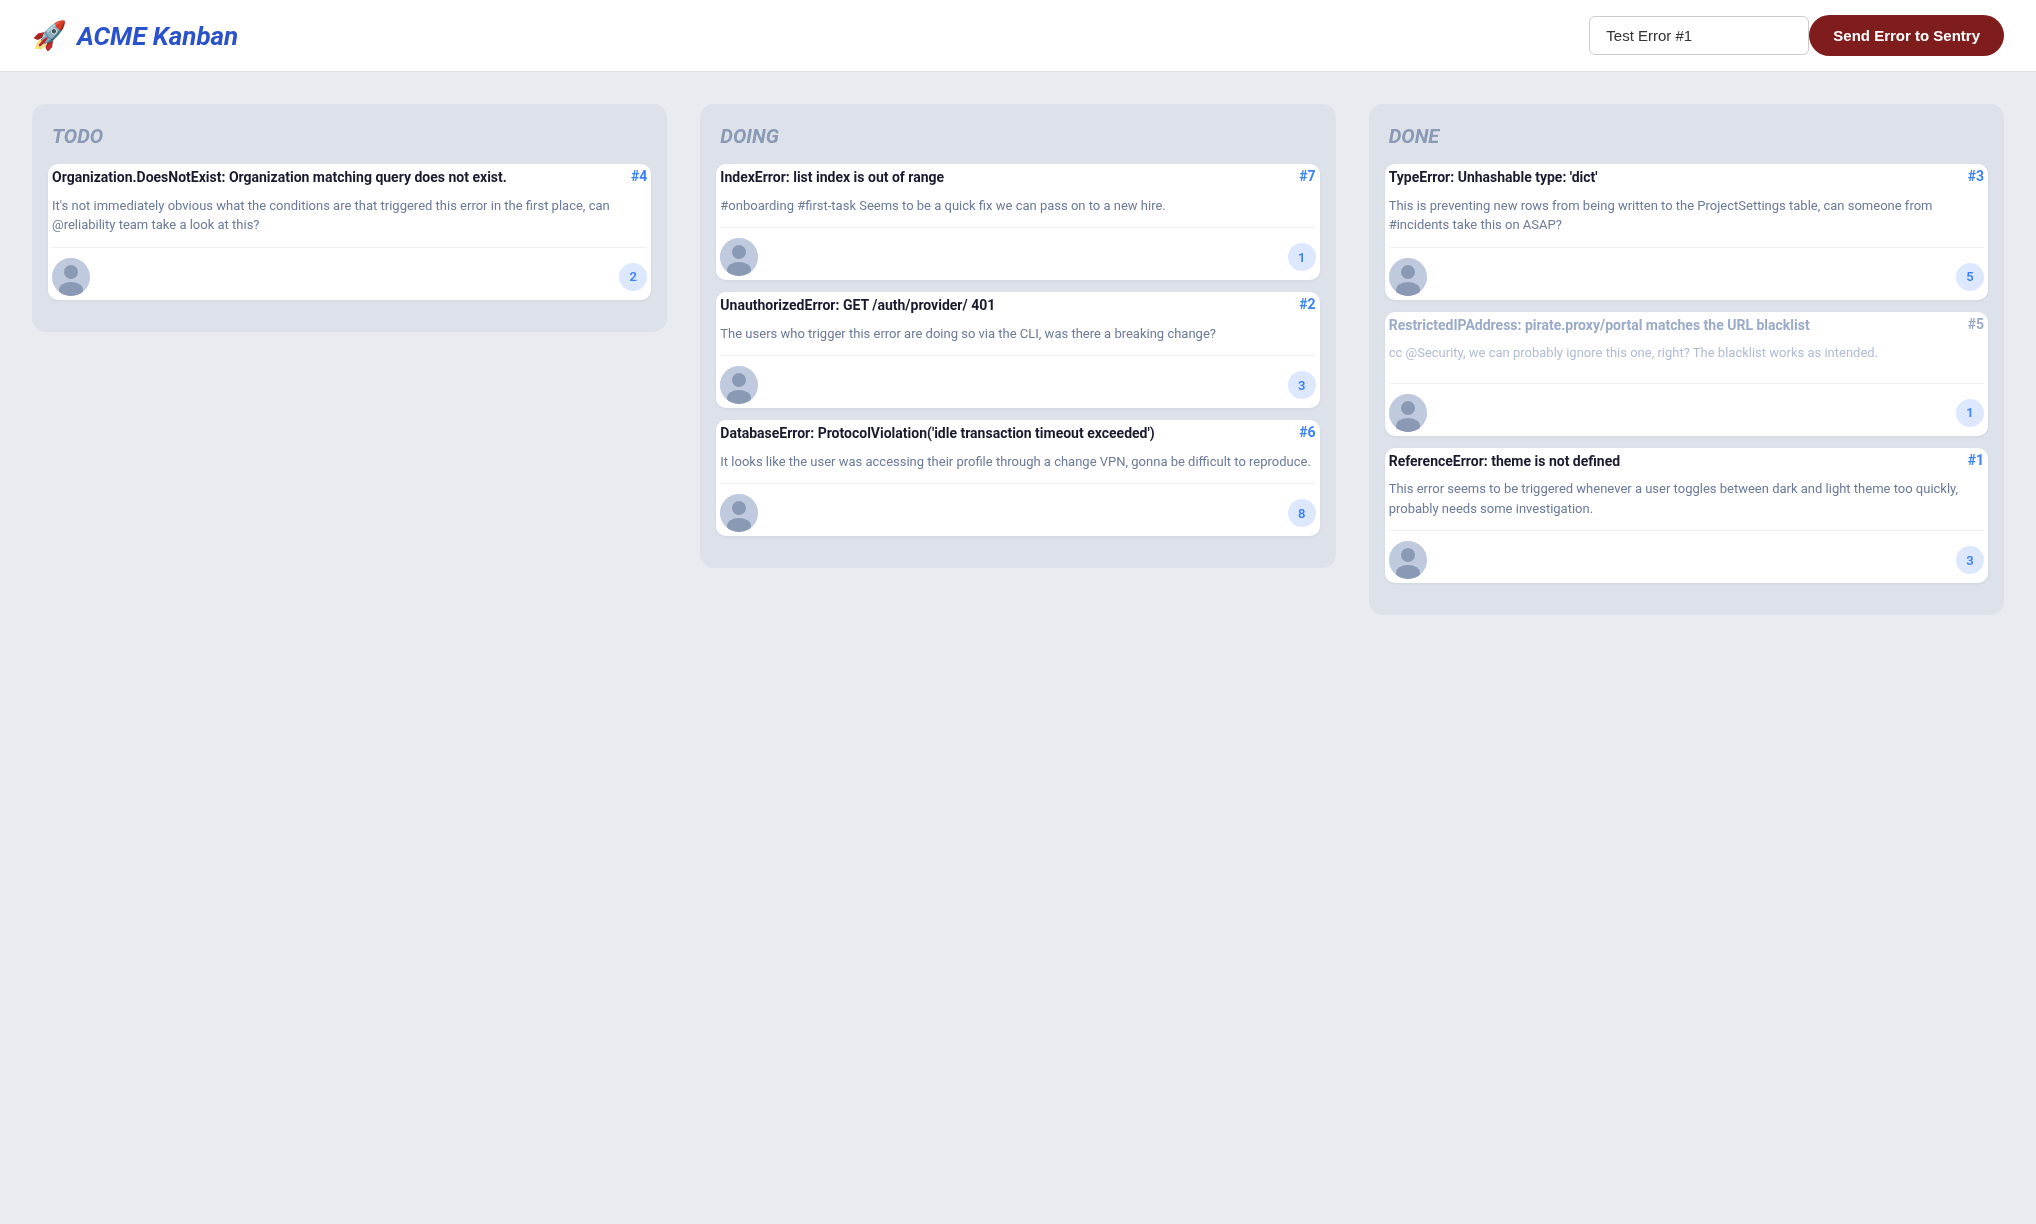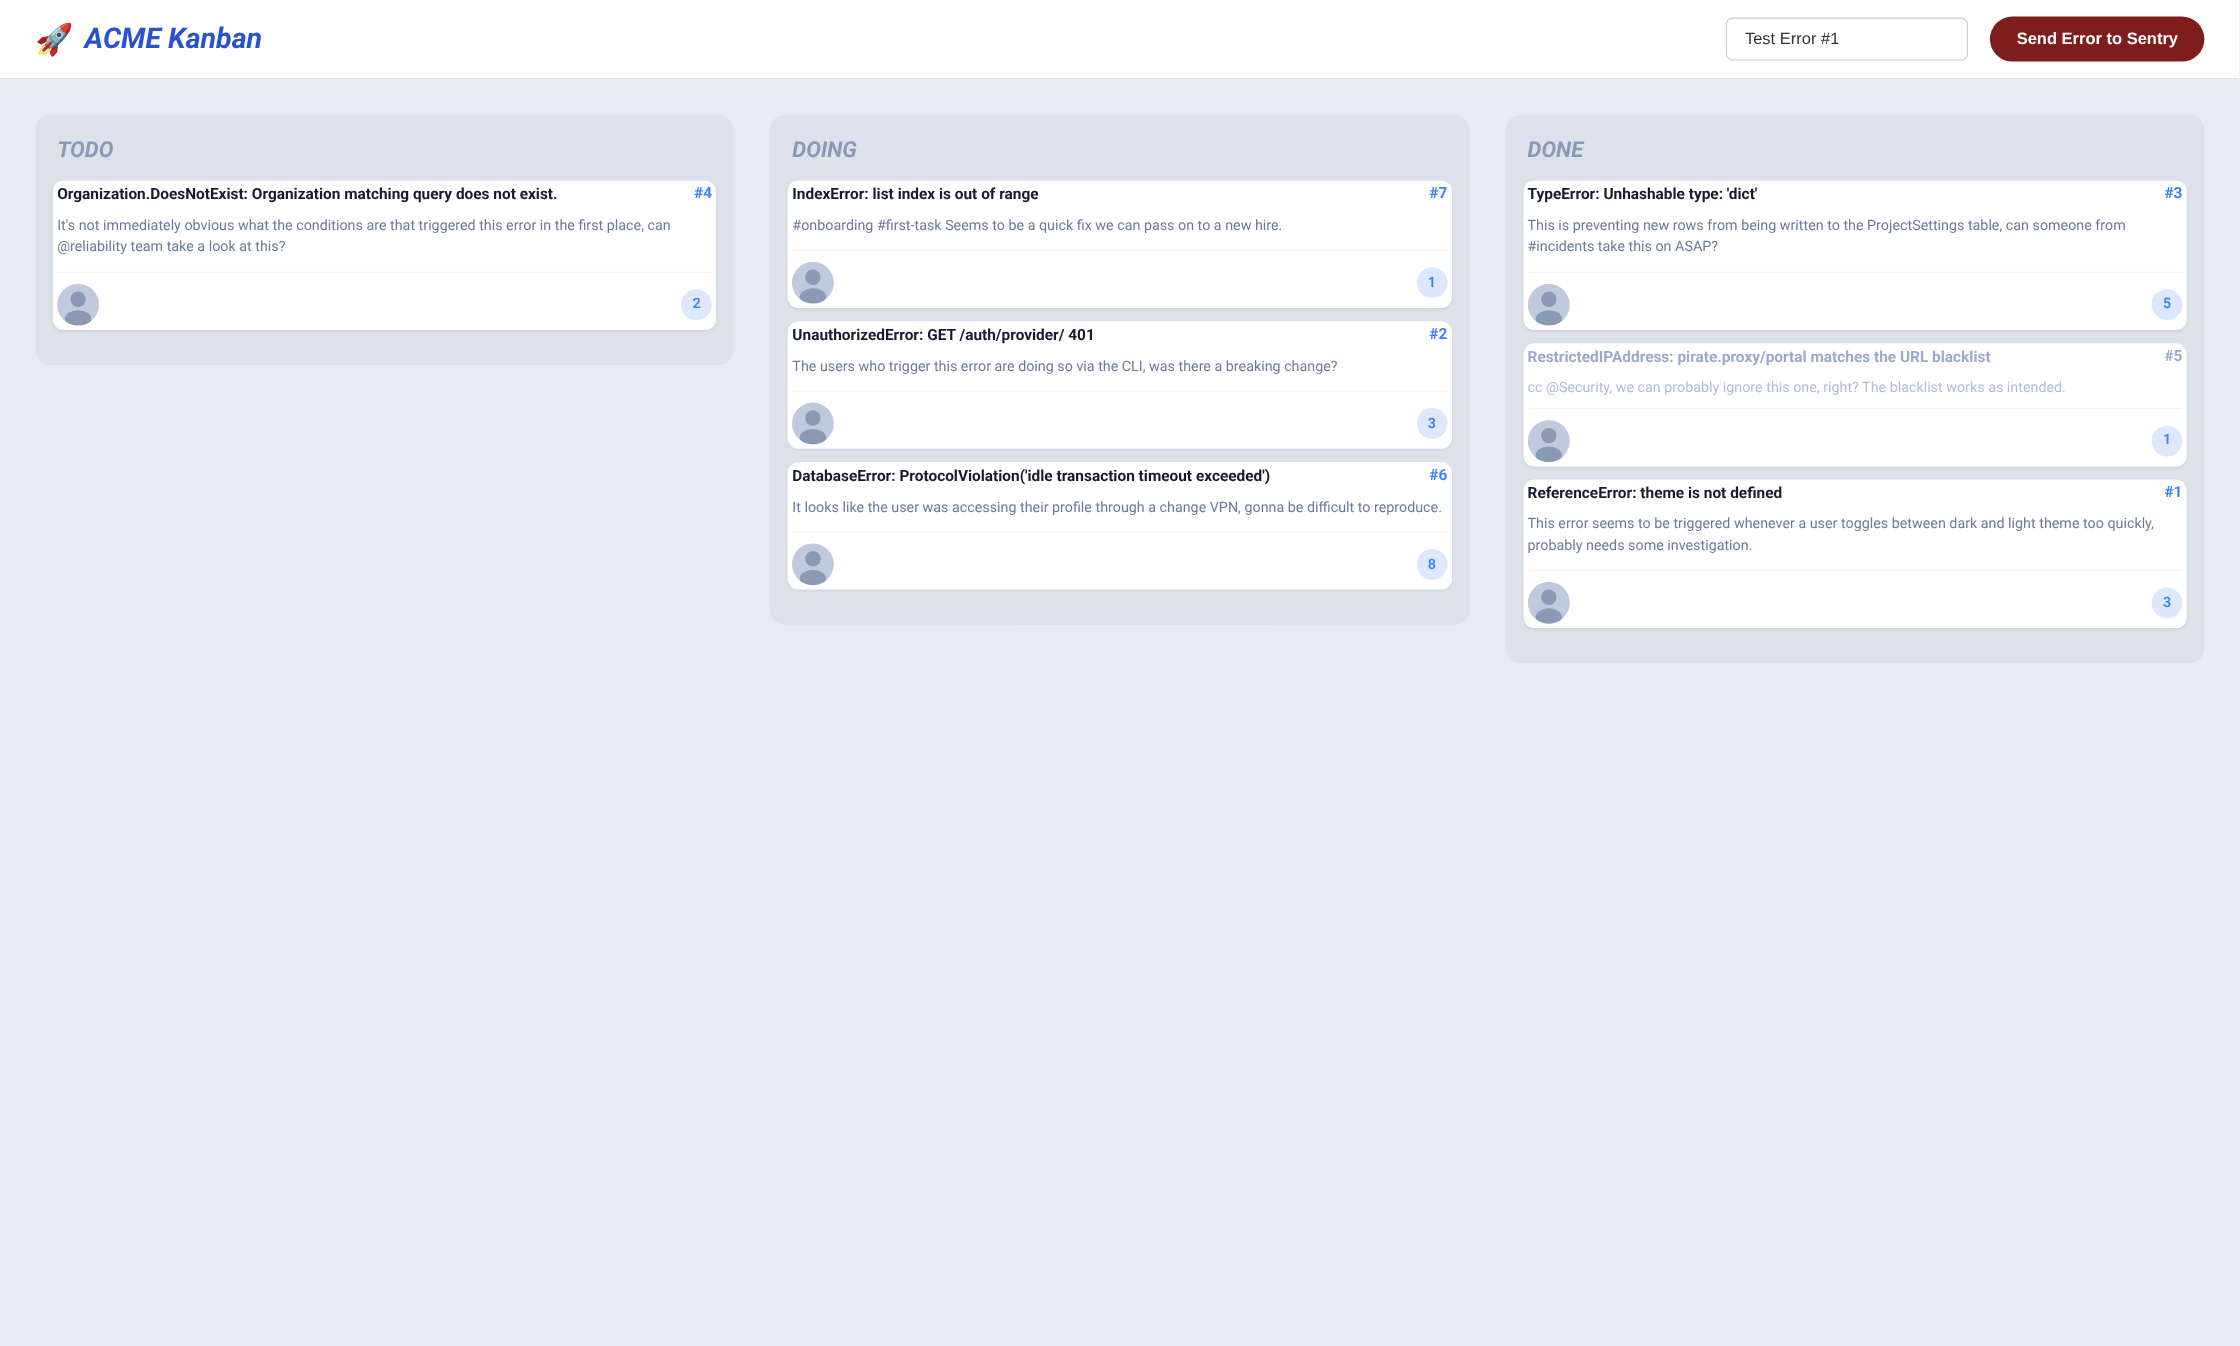--- a/index.html
+++ b/index.html
@@ -27,21 +27,21 @@
       font-weight: 700;
       color: #2952cc;
       font-style: italic;
     }
     .rocket-icon {
       font-size: 28px;
     }
     .header-right {
       display: flex;
       align-items: center;
-      gap: 20px;
+      gap: 0;
     }
     .error-input {
       border: 1.5px solid #ccc;
       border-radius: 6px;
       padding: 10px 16px;
       font-size: 15px;
       color: #333;
       width: 220px;
       outline: none;
     }
@@ -154,21 +154,21 @@
     .card-id-muted {
       font-size: 14px;
       font-weight: 700;
       color: #9aaac8;
       white-space: nowrap;
     }
     .card-desc-muted {
       font-size: 13px;
       color: #b0bcd5;
       line-height: 1.5;
-      margin-bottom: 8px;
+      margin-bottom: 20px;
     }
   </style>
 </head>
 <body>
 
 <header>
   <div class="header-left">
     <span class="rocket-icon">🚀</span>
     <span class="app-title">ACME Kanban</span>
   </div>

